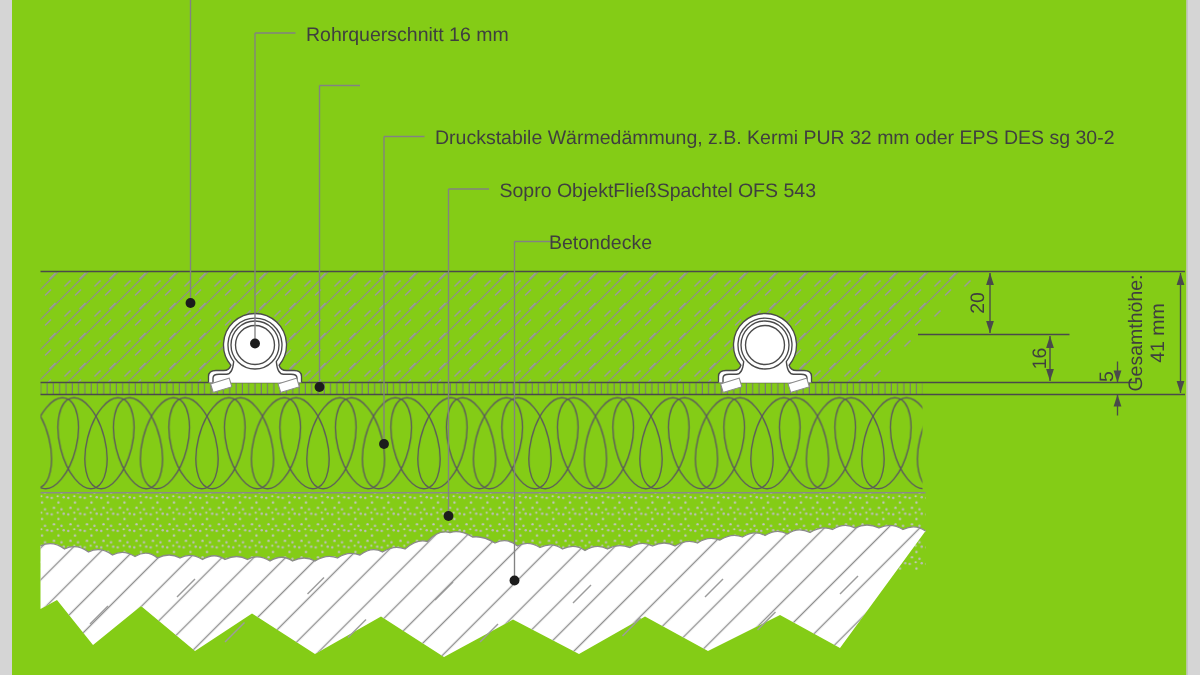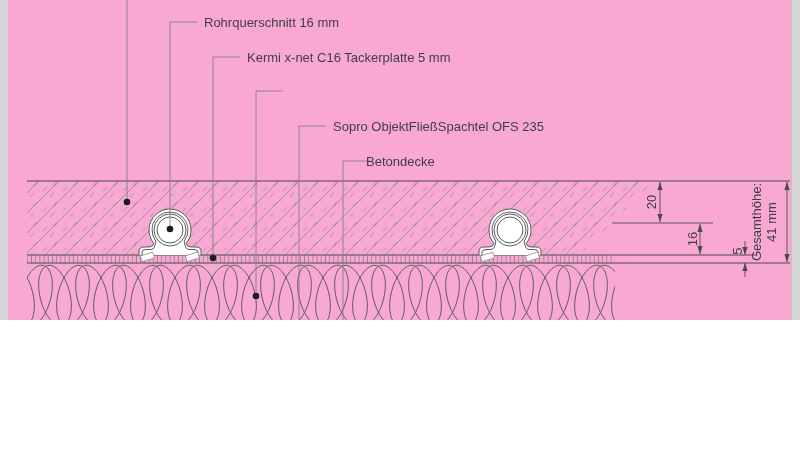--- a/index.html
+++ b/index.html
@@ -1,16 +1,16 @@
 <!DOCTYPE html>
 <html><head>
 <meta charset="utf-8">
 <style>
   html,body{margin:0;padding:0;background:#ffffff;}
-  .stage{position:relative;width:800px;height:320px;overflow:hidden;background:#f9a8d4;
+  .stage{position:relative;width:800px;height:450px;overflow:hidden;background:#84cc16;
          font-family:"Liberation Sans","DejaVu Sans",sans-serif;}
   .edge{position:absolute;top:0;bottom:0;background:#d5d5d5;}
   .edge.left{left:0;width:8px;}
   .edge.right{left:791px;width:9px;border-left:1px solid #c3c3c3;}
   svg{position:absolute;left:0;top:0;}
   .lbl{position:absolute;font-size:13px;color:#3f3f3f;white-space:nowrap;line-height:15px;}
   .dim{position:absolute;font-size:13px;color:#3f3f3f;text-align:center;line-height:15px;
        transform:rotate(-90deg);white-space:nowrap;}
 </style>
 </head>
@@ -184,22 +184,22 @@
       <polygon points="745,255 742.4,247 747.6,247" stroke="none"></polygon>
       <polygon points="745,263 742.4,271 747.6,271" stroke="none"></polygon>
 
       <line x1="787" y1="182" x2="787" y2="262"></line>
       <polygon points="787,182 784.4,190 789.6,190" stroke="none"></polygon>
       <polygon points="787,262 784.4,254 789.6,254" stroke="none"></polygon>
     </g>
   </svg>
 
   <div class="lbl" style="left:204px;top:15px">Rohrquerschnitt 16 mm</div>
-  <div class="lbl" style="left:247px;top:50px">Kermi x-net C16 Tackerplatte 5 mm</div>
-  <div class="lbl" style="left:333px;top:119px">Sopro ObjektFließSpachtel OFS 235</div>
+  <div class="lbl" style="left:290px;top:84px">Druckstabile Wärmedämmung, z.B. Kermi PUR 32 mm oder EPS DES sg 30-2</div>
+  <div class="lbl" style="left:333px;top:119px">Sopro ObjektFließSpachtel OFS 543</div>
   <div class="lbl" style="left:366px;top:154px">Betondecke</div>
 
   <div class="dim" style="left:636px;top:195px;width:30px;height:14px">20</div>
   <div class="dim" style="left:677px;top:232px;width:30px;height:14px">16</div>
   <div class="dim" style="left:722px;top:244px;width:30px;height:14px">5</div>
   <div class="dim" style="left:719px;top:207px;width:90px;height:30px">
     <div>Gesamthöhe:</div>
     <div>41 mm</div>
   </div>
 

